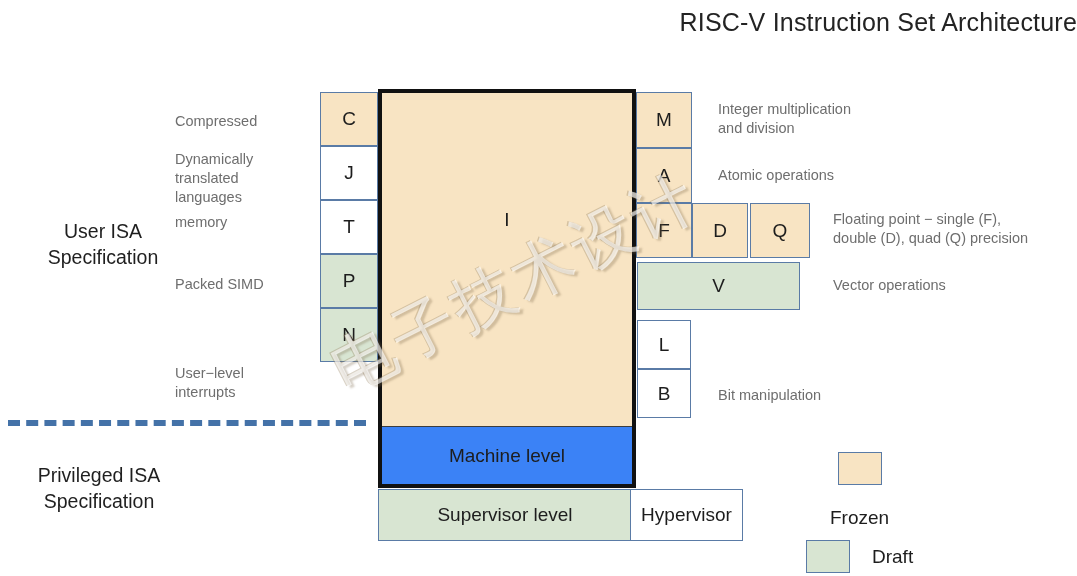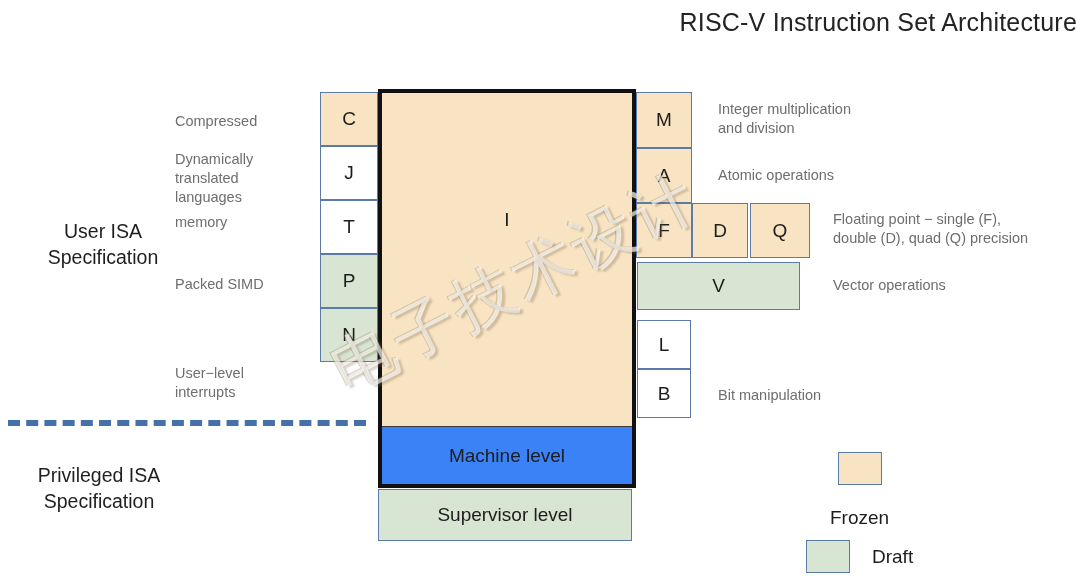--- a/index.html
+++ b/index.html
@@ -216,20 +216,23 @@
     </div>
 
     <div class="coreband" style="bottom:0;height:57px;">
       <span>Machine level</span>
     </div>
   </div>
 
   <div class="abs box draft" style="left:378px;top:489px;width:254px;height:52px;">
     <span>Supervisor level</span>
   </div>
+  <div class="abs box reserved" style="left:630px;top:489px;width:113px;height:52px;">
+    <span>Hypervisor</span>
+  </div>
 
   <div class="abs" style="left:806px;top:452px;">
 
     <div style="display:flex;align-items:center;gap:22px;margin-bottom:11px;flex-direction:column;">
       <div class="legend-swatch frozen"></div>
       <div class="legend-text">Frozen</div>
     </div>
 
     <div style="display:flex;align-items:center;gap:22px;margin-bottom:11px;">
       <div class="legend-swatch draft"></div>

